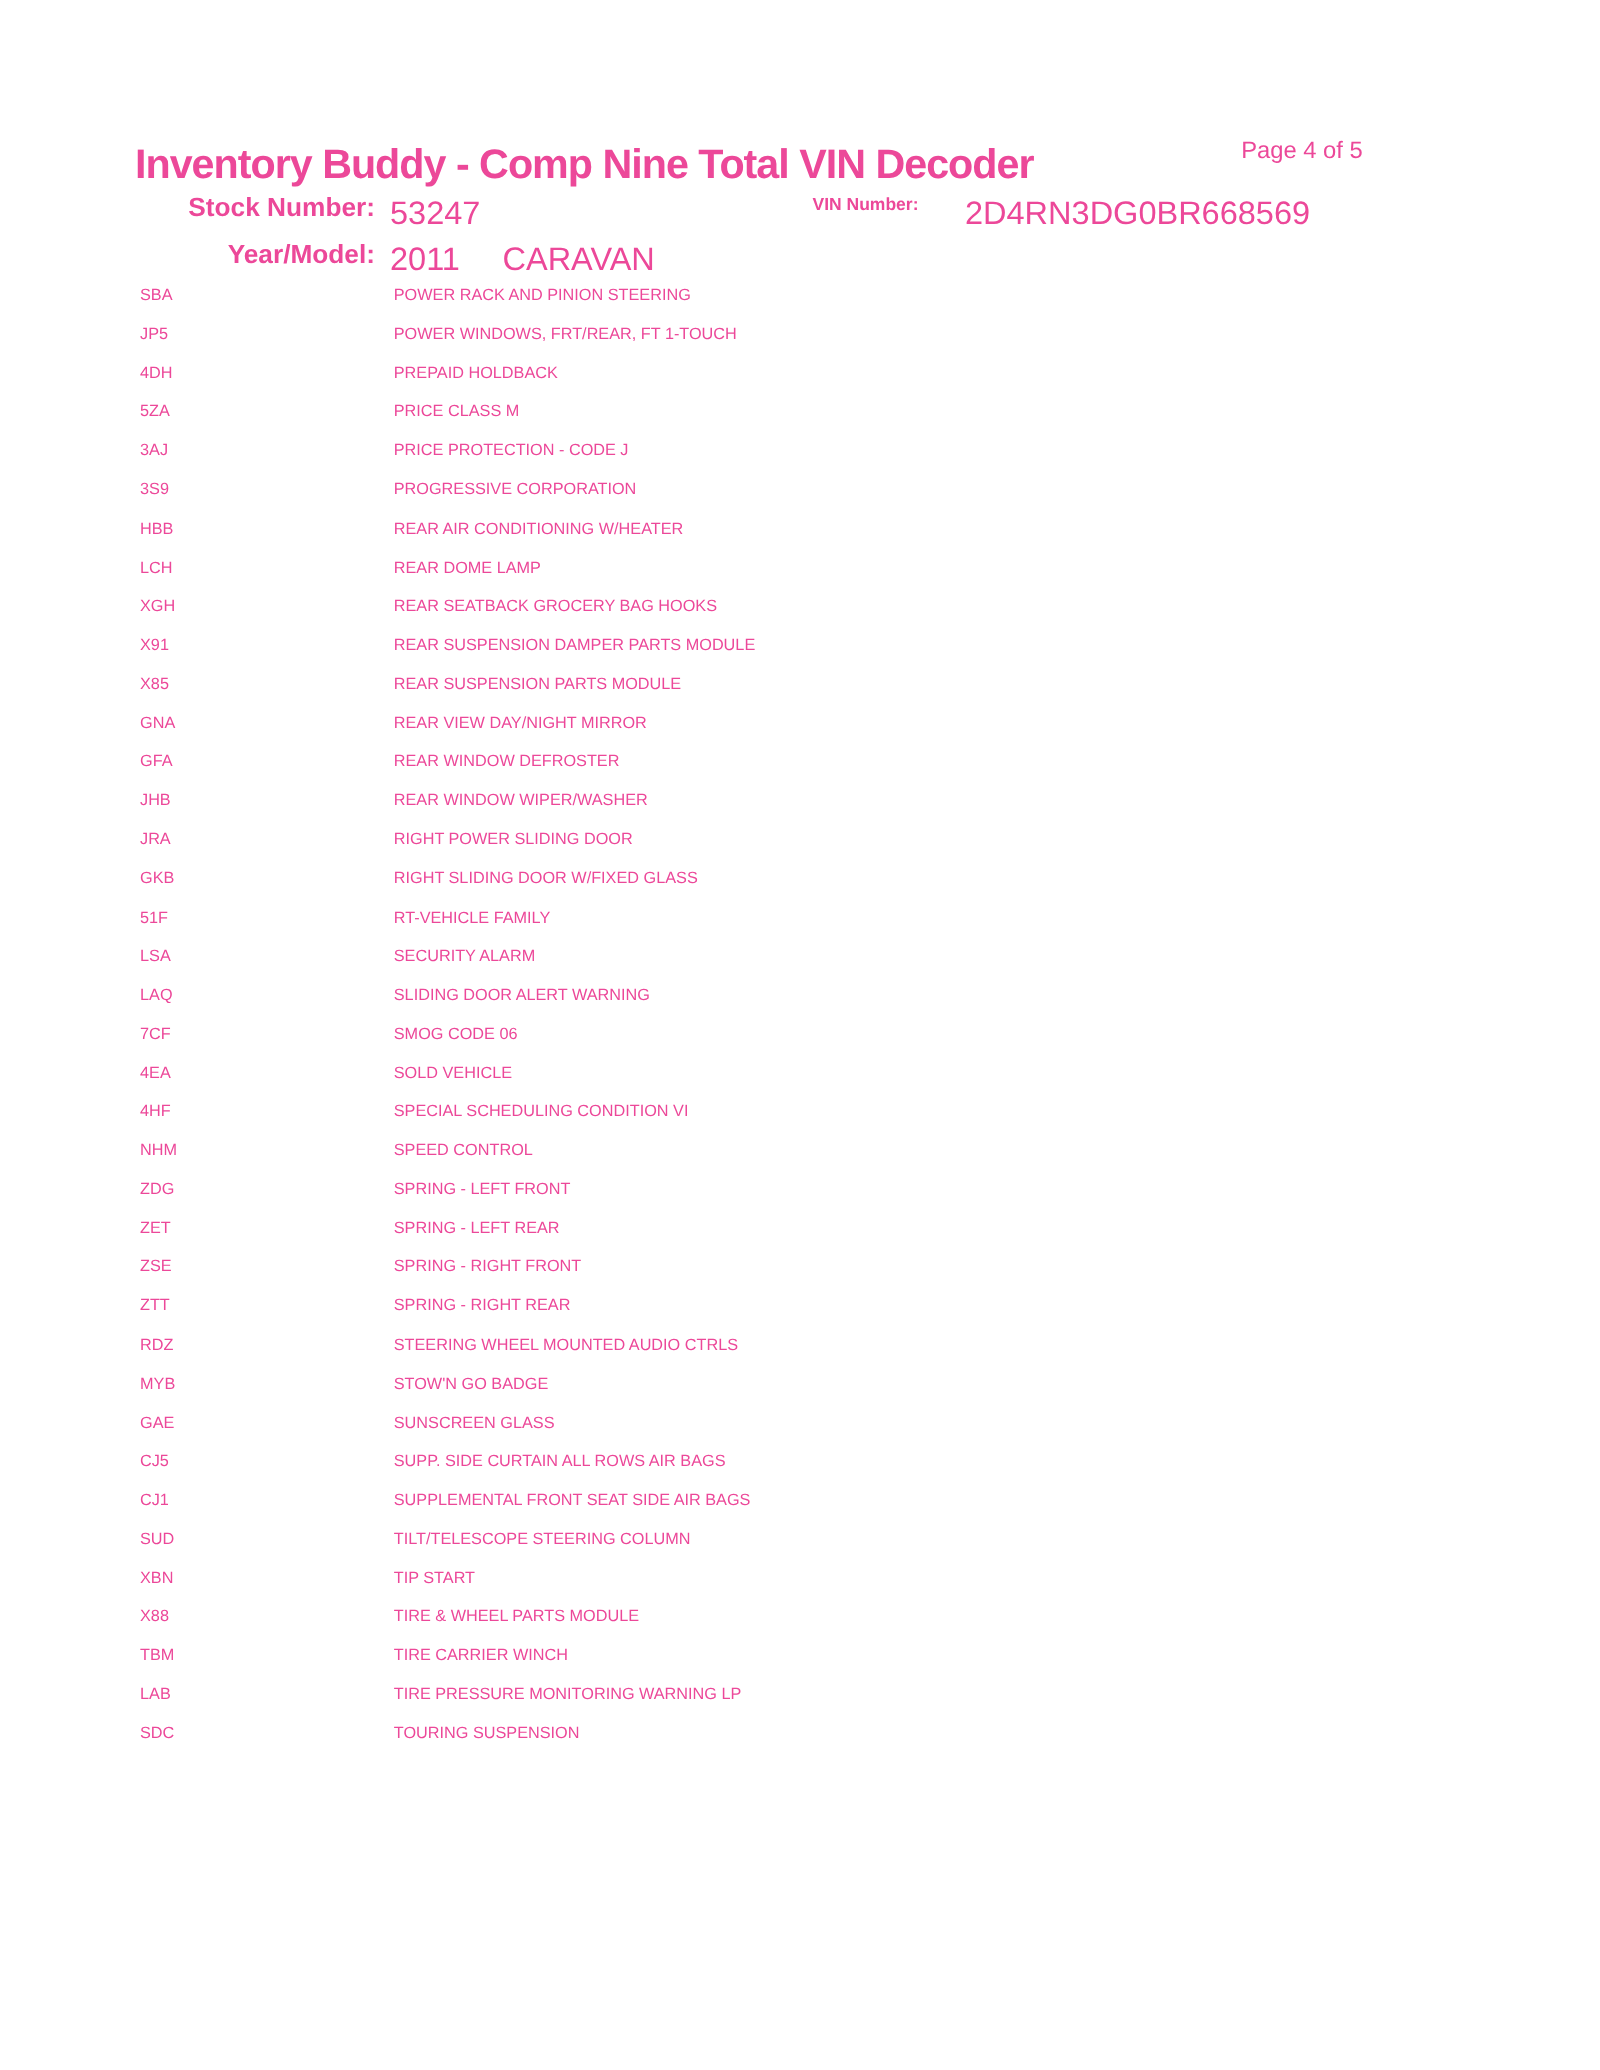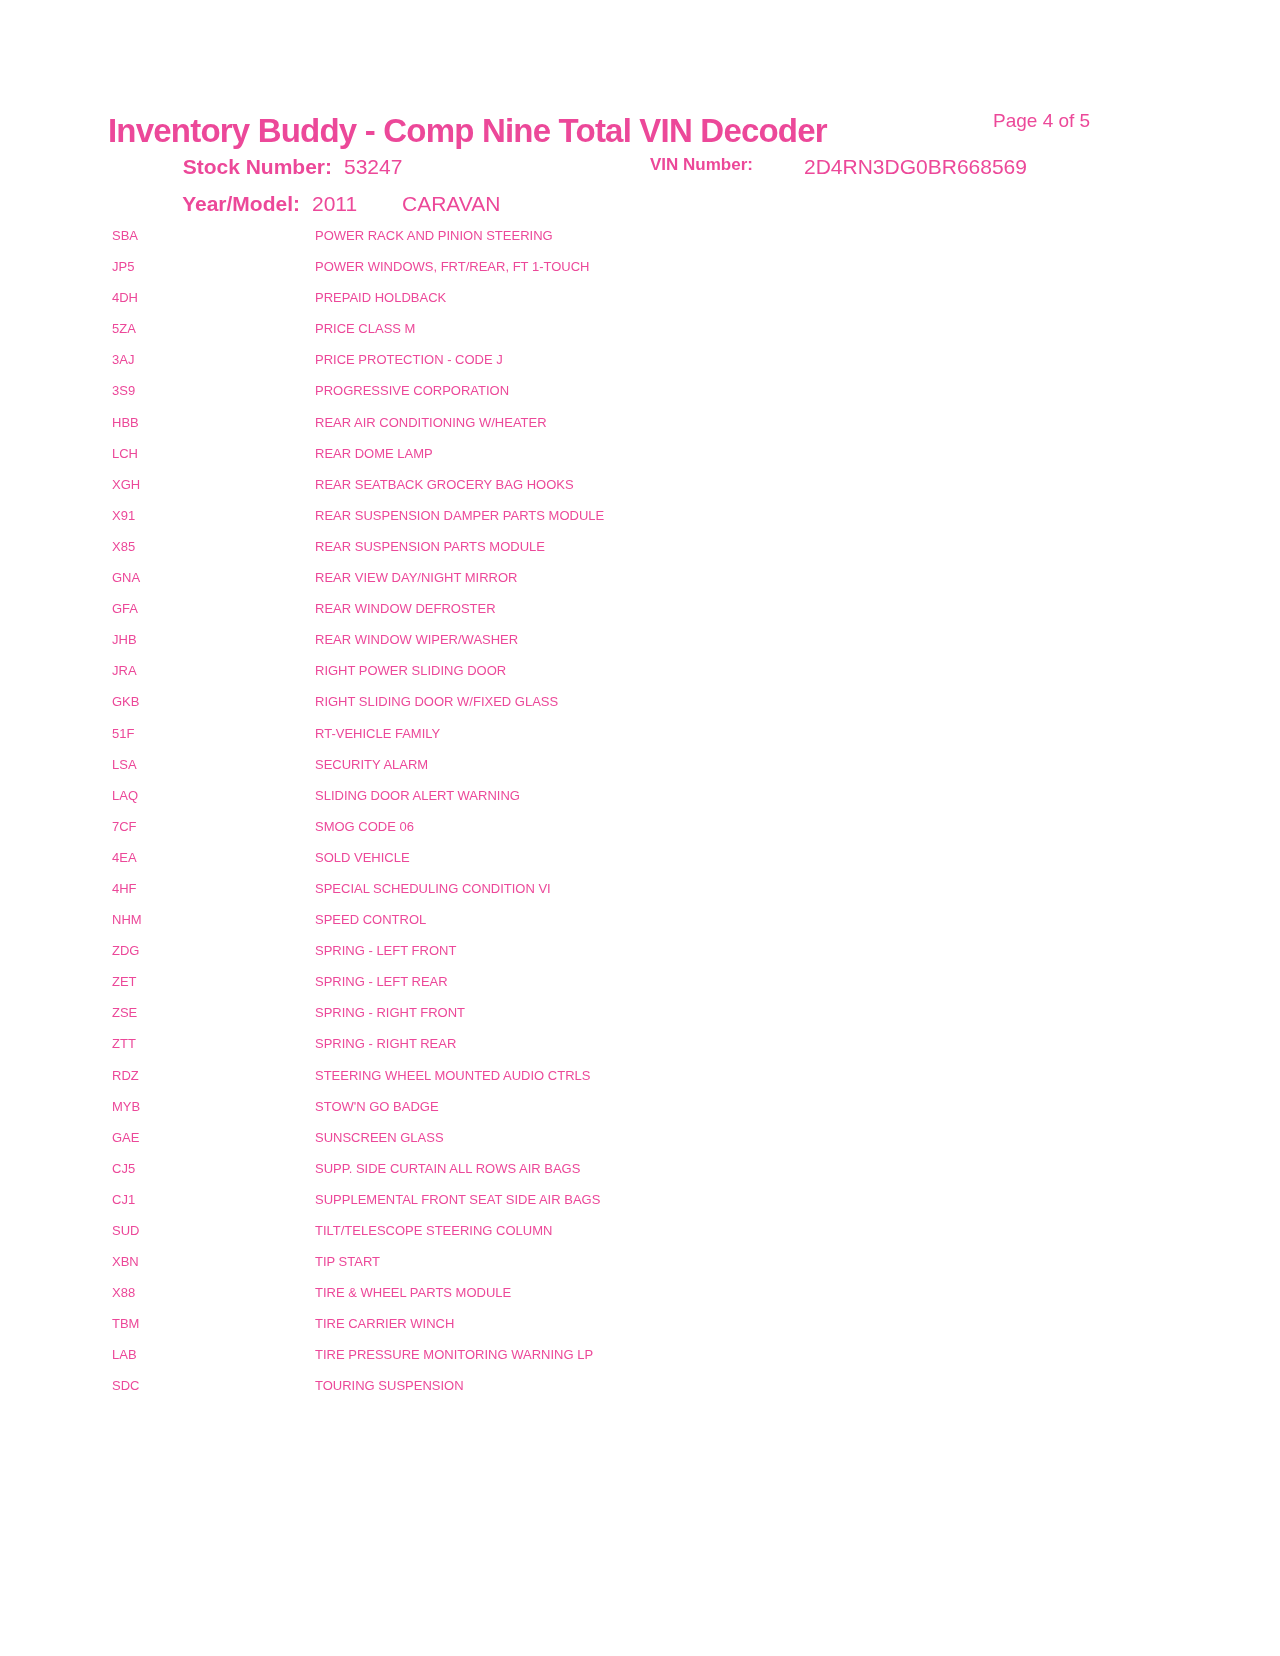--- a/index.html
+++ b/index.html
@@ -36,30 +36,30 @@
     position: absolute;
     left: 0;
     width: 300px;
     text-align: right;
     font-size: 21px;
     font-weight: bold;
     white-space: nowrap;
   }
   .info-value {
     position: absolute;
-    font-size: 21px;
-    white-space: nowrap;
-  }
-  .row-1 { top: 155px; padding-left: 32px; }
+    font-size: 26px;
+    white-space: nowrap;
+  }
+  .row-1 { top: 155px; }
   .row-2 { top: 192px; }
   .vin-label {
     position: absolute;
     left: 650px;
     top: 155px;
-    font-size: 17px;
+    font-size: 14px;
     font-weight: bold;
     white-space: nowrap;
     text-align: right;
   }
   .code-list {
     position: absolute;
     left: 112px;
     top: 220px;
     right: 40px;
   }

